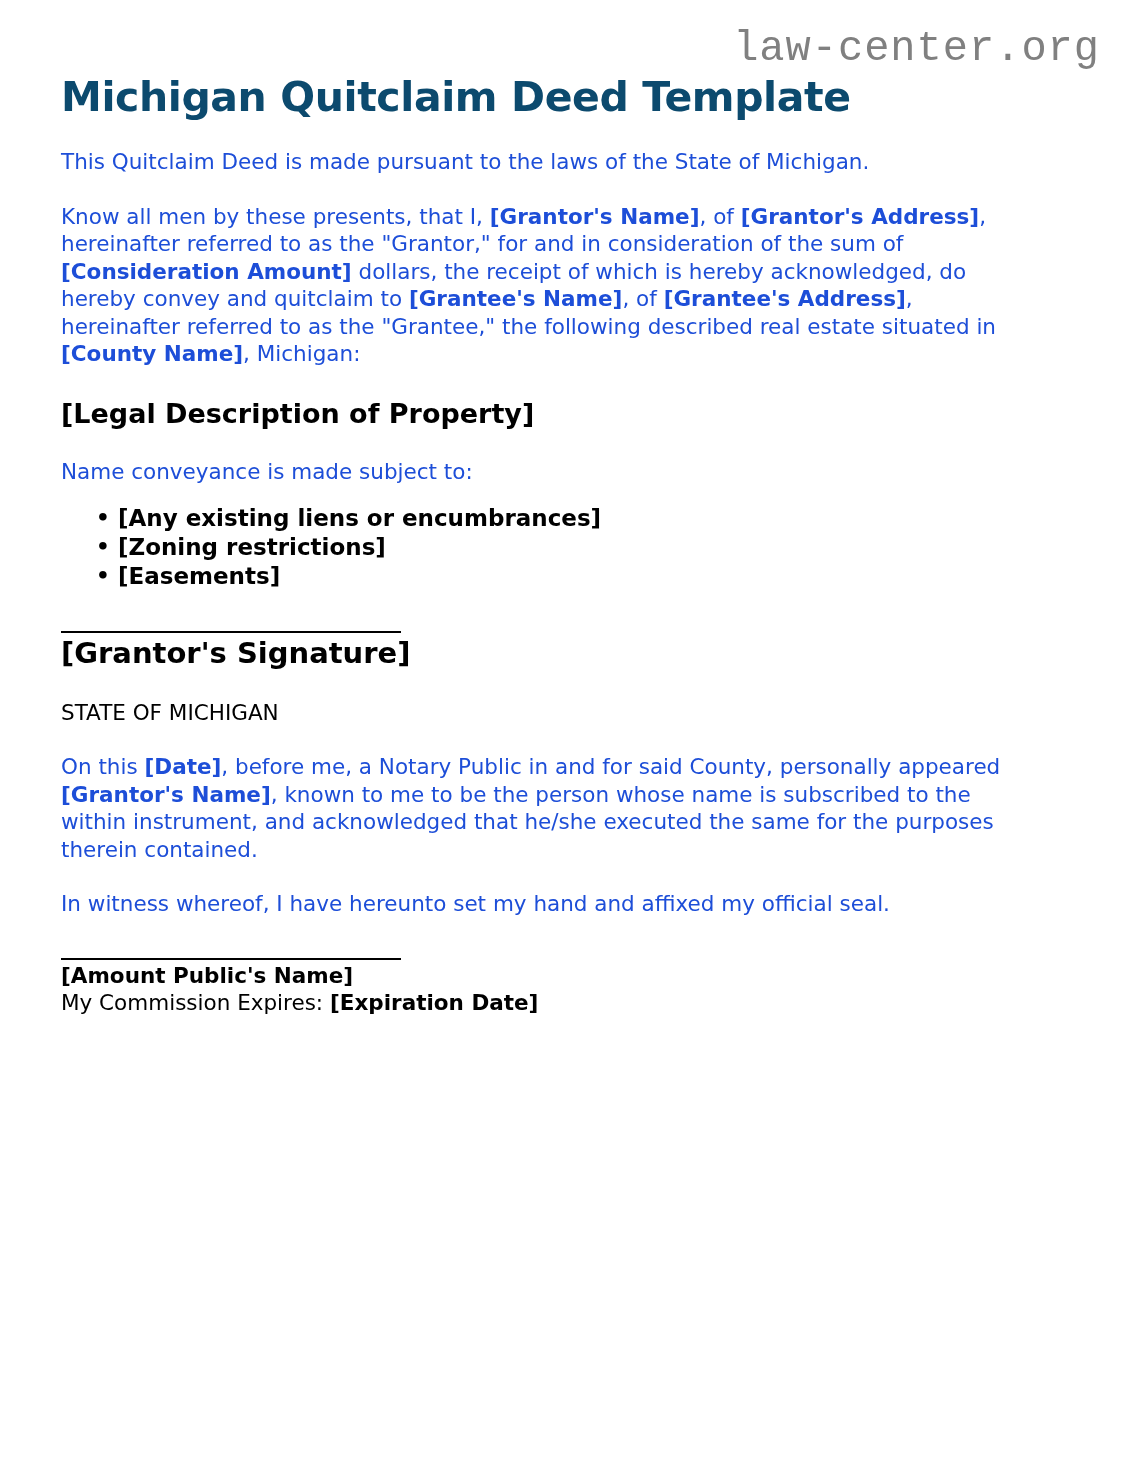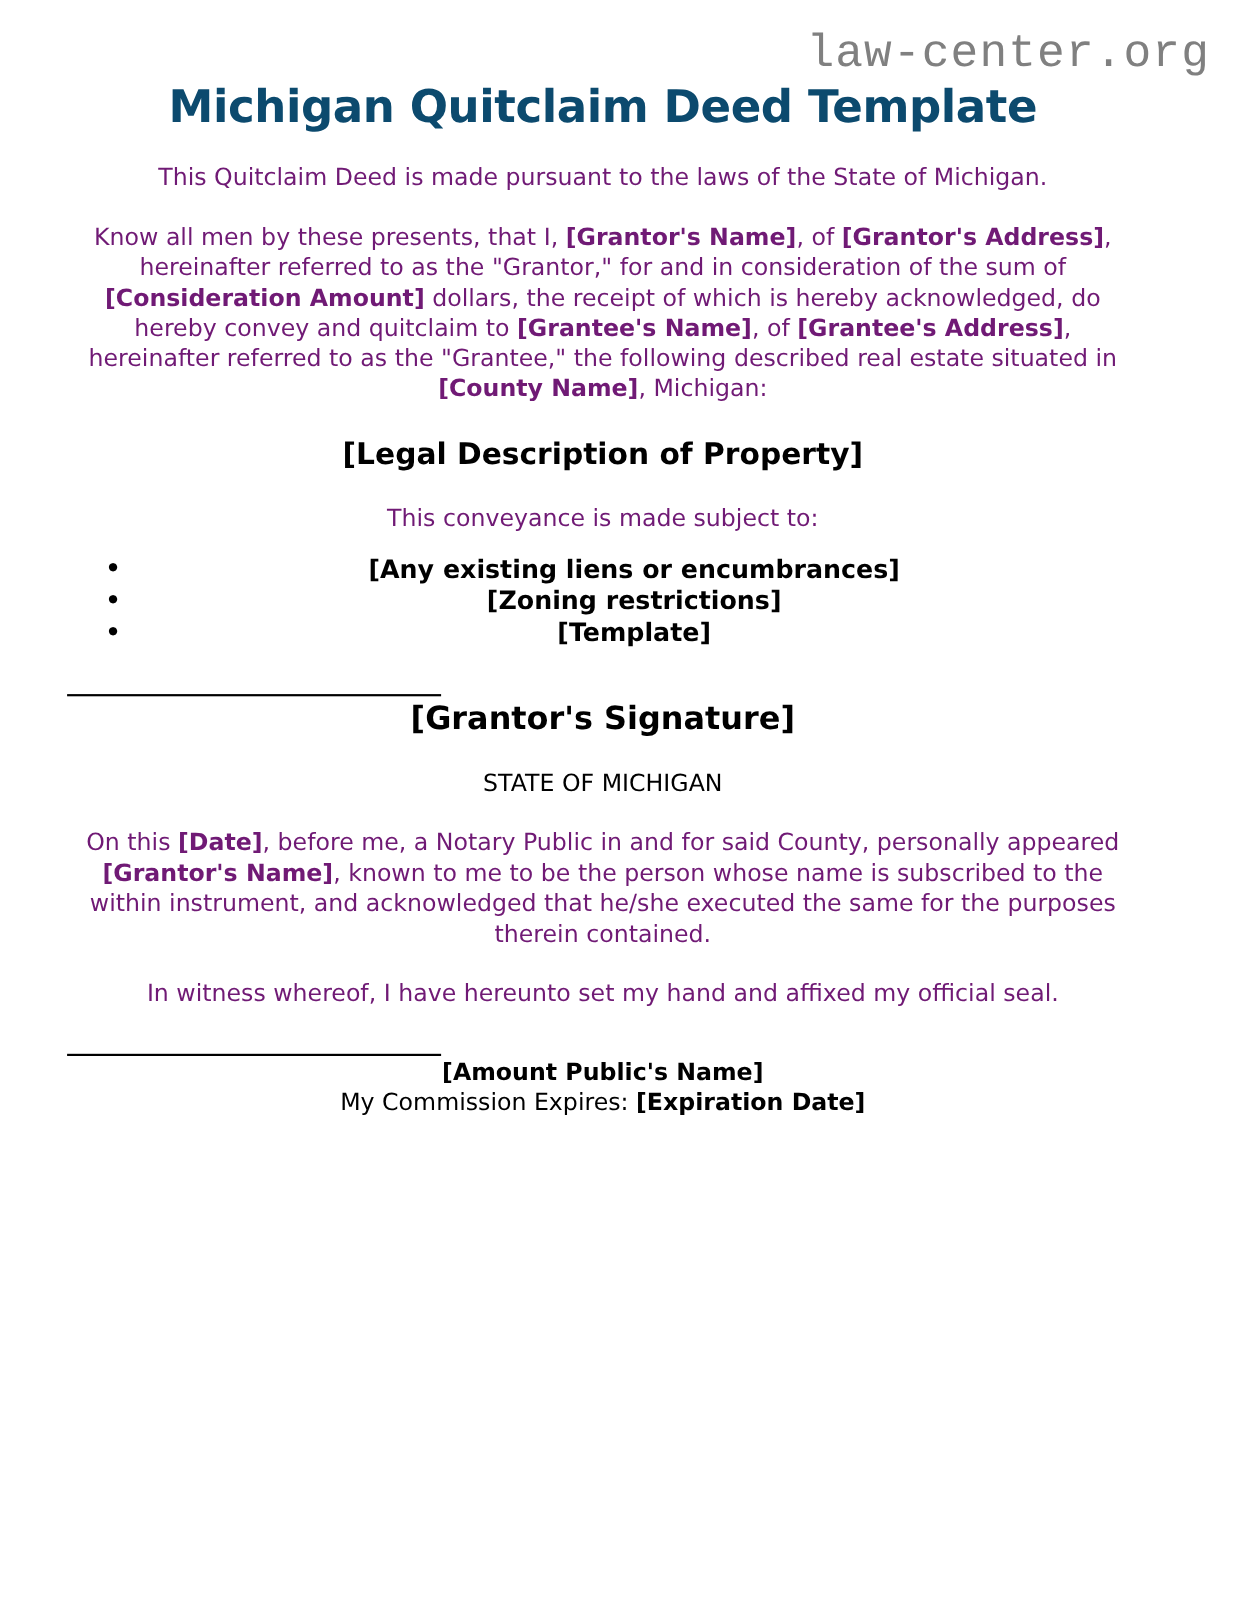--- a/index.html
+++ b/index.html
@@ -15,21 +15,20 @@
     font-family: "DejaVu Sans", sans-serif;
     color: #000000;
     overflow: hidden;
   }
   .page {
     position: relative;
     width: 1133px;
     height: 1466px;
     box-sizing: border-box;
     padding: 0 98px 0 61px;
-    text-align: center;
   }
   .watermark {
     position: absolute;
     top: 28px;
     right: 33px;
     font-family: "Liberation Mono", "DejaVu Sans Mono", monospace;
     font-size: 42px;
     letter-spacing: 1px;
     color: #808080;
     white-space: nowrap;
@@ -43,21 +42,21 @@
     font-weight: bold;
     line-height: 1.15;
     letter-spacing: -0.4px;
     color: #0c4a6e;
   }
   .para {
     margin: 0;
     padding-top: 27px;
     font-size: 21.5px;
     line-height: 1.28;
-    color: #701a75;
+    color: #1d4ed8;
     max-width: 975px;
   }
   .heading-ph {
     margin: 0;
     padding-top: 29px;
     font-size: 27px;
     font-weight: bold;
     line-height: 1.28;
   }
   b, strong { font-weight: bold; }
@@ -126,26 +125,26 @@
   <div class="watermark">law-center.org</div>
 
   <h1 class="doc-title">Michigan Quitclaim Deed Template</h1>
 
   <p class="para">This Quitclaim Deed is made pursuant to the laws of the State of Michigan.</p>
 
   <p class="para"><span>Know all men by these presents, that I, </span><b>[Grantor's Name]</b><span>, of </span><b>[Grantor's Address]</b><span>, hereinafter referred to as the "Grantor," for and in consideration of the sum of </span><b>[Consideration Amount]</b><span> dollars, the receipt of which is hereby acknowledged, do hereby convey and quitclaim to </span><b>[Grantee's Name]</b><span>, of </span><b>[Grantee's Address]</b><span>, hereinafter referred to as the "Grantee," the following described real estate situated in </span><b>[County Name]</b><span>, Michigan:</span></p>
 
   <p class="heading-ph">[Legal Description of Property]</p>
 
-  <p class="para">This conveyance is made subject to:</p>
+  <p class="para">Name conveyance is made subject to:</p>
 
   <ul class="subject-list">
     <li>[Any existing liens or encumbrances]</li>
     <li>[Zoning restrictions]</li>
-    <li>[Template]</li>
+    <li>[Easements]</li>
   </ul>
 
 
   <div class="sig-block">
     <hr class="sig-rule">
     <p class="sig-label">[Grantor's Signature]</p>
   </div>
 
   <p class="block-lines">
       <span class="line">STATE OF MICHIGAN</span>

